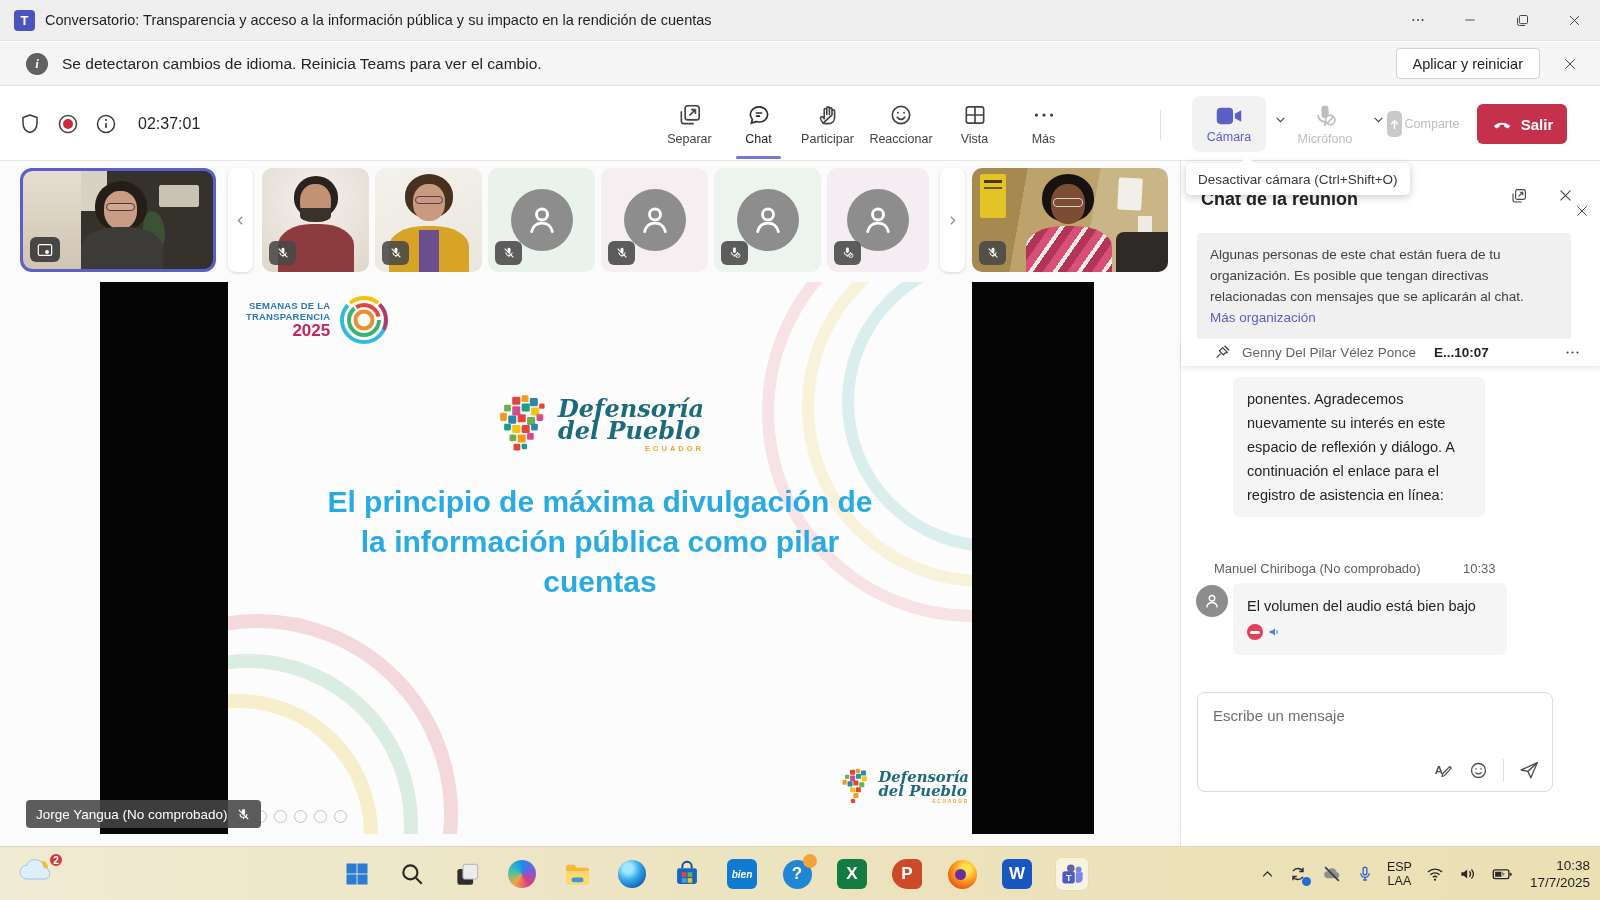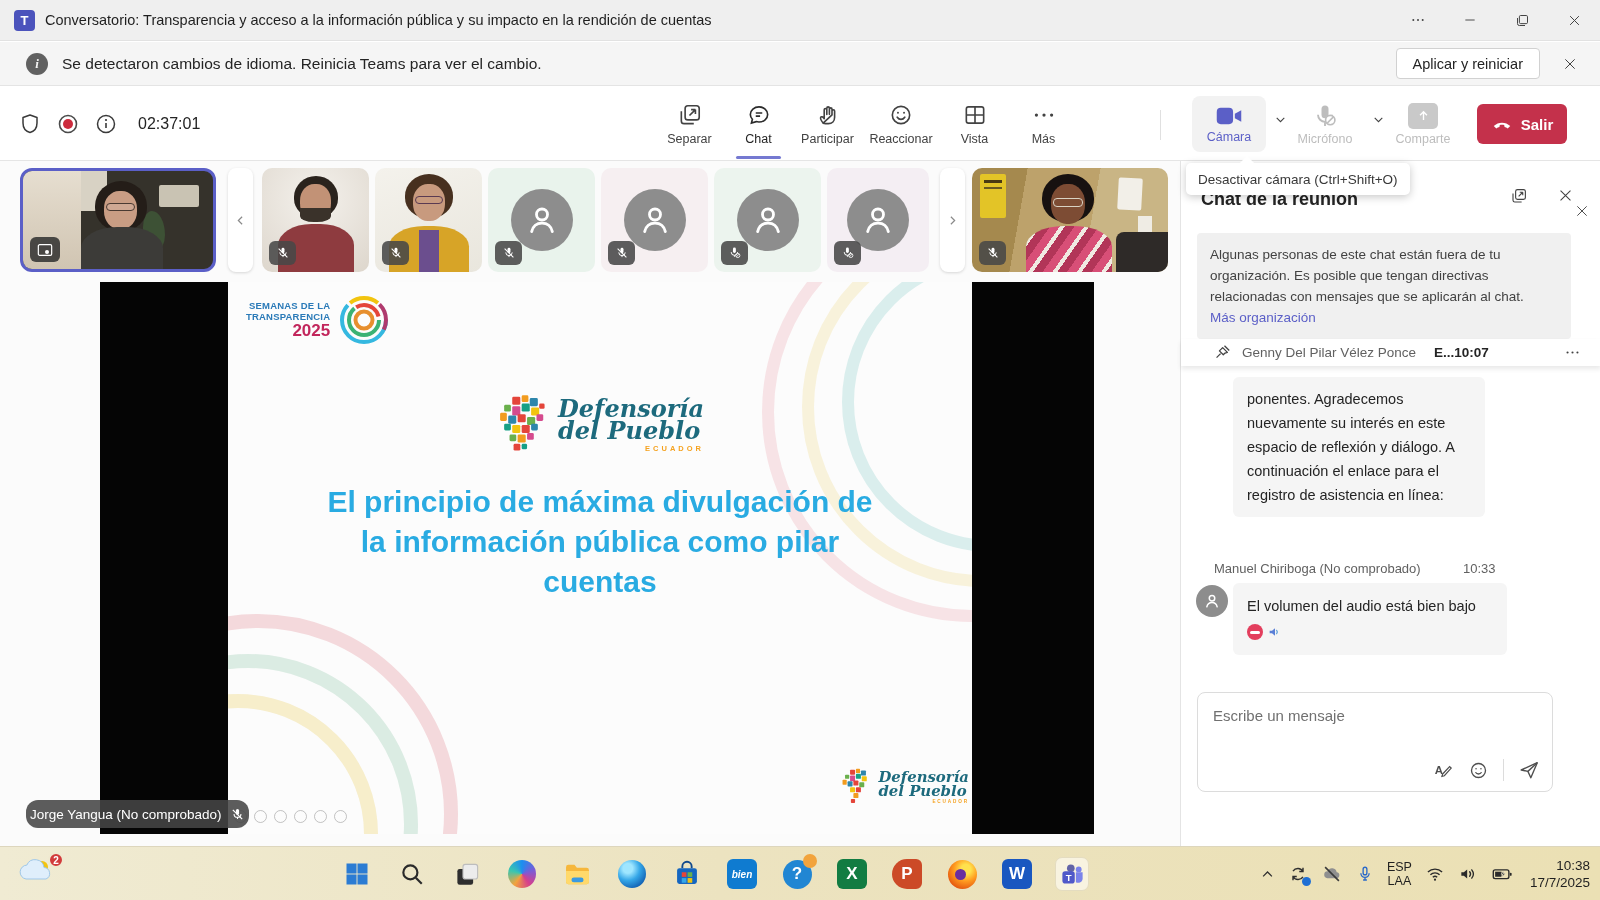--- a/index.html
+++ b/index.html
@@ -32,21 +32,21 @@
   .mt-label{font-size:12.5px;color:#424242;white-space:nowrap}
   .mt-underline{position:absolute;bottom:2px;left:12px;right:12px;height:3px;border-radius:2px;background:#7579d1}
   .gente-wrap{display:flex;align-items:center;gap:3px}
   .gente-count{font-size:14px;font-weight:bold;color:#242424}
   .mt-sep{position:absolute;left:1160px;top:23px;width:1px;height:30px;background:#e0e0e0}
   .cam-group{position:absolute;left:1192px;top:9px;width:74px;height:56px;background:#f2f2f2;border-radius:8px;display:flex;flex-direction:column;align-items:center;justify-content:center;gap:2px}
   .cam-label{font-size:12.5px;color:#5b5fc7}
   .chev-btn{position:absolute;top:26px;color:#424242}
   .mic-group{position:absolute;left:1292px;top:9px;width:66px;height:56px;display:flex;flex-direction:column;align-items:center;justify-content:center;gap:2px}
   .dim-label{font-size:12.5px;color:#bdbdbd}
-  .share-group{position:absolute;left:1388px;top:9px;width:70px;height:56px;display:flex;flex-direction:column;align-items:center;justify-content:center;gap:3px}
+  .share-group{position:absolute;left:1388px;top:9px;width:70px;height:56px;display:flex;flex-direction:row;align-items:center;justify-content:center;gap:3px}
   .share-box{width:30px;height:26px;border-radius:5px;background:#c9c9c9;display:flex;align-items:center;justify-content:center}
   .leave-btn{position:absolute;left:1477px;top:17px;width:90px;height:40px;background:#c4314b;border-radius:6px;display:flex;align-items:center;justify-content:center;gap:8px;color:#fff;font-size:15px;font-weight:bold}
 
   
   .tile{position:absolute;top:168px;height:104px;border-radius:10px;overflow:hidden}
   .mic-badge{position:absolute;left:7px;bottom:7px;width:27px;height:24px;border-radius:6px;background:rgba(72,72,72,.88);display:flex;align-items:center;justify-content:center}
   .avatar-circle{position:absolute;left:50%;top:50%;transform:translate(-50%,-50%);width:62px;height:62px;border-radius:50%;background:#8d8d8d;display:flex;align-items:center;justify-content:center}
   .strip-chev{position:absolute;top:168px;width:25px;height:104px;background:#fff;border-radius:8px;box-shadow:0 1px 3px rgba(0,0,0,.15);display:flex;align-items:center;justify-content:center;color:#8a8a8a}
   .pip-badge{position:absolute;left:7px;bottom:7px;width:30px;height:25px;border-radius:6px;background:rgba(47,47,47,.85);display:flex;align-items:center;justify-content:center}
 
@@ -65,21 +65,21 @@
   .brand-txt{text-align:right;line-height:11px}
   .brand-l{font-size:9.5px;font-weight:bold;color:#2a7ab8;letter-spacing:.2px}
   .brand-y{font-size:17px;font-weight:bold;color:#c2265c;line-height:18px}
   .org-logo{display:flex;align-items:center;gap:8px}
   .org-center{position:absolute;left:50%;top:112px;transform:translateX(-50%)}
   .org-name{font-family:"DejaVu Serif","Liberation Serif",serif;font-style:italic;font-weight:bold;color:#1d6a7d;font-size:24px;line-height:22px}
   .org-country{font-size:7.5px;letter-spacing:3px;color:#f5a21f;font-weight:bold;text-align:right;margin-top:2px}
   .org-small{position:absolute;left:612px;top:486px;transform:scale(.62);transform-origin:top left}
   .ring{position:absolute;border-radius:50%;border-style:solid;background:transparent}
   .ghost-dot{position:absolute;top:528px;width:13px;height:13px;border-radius:50%;border:1px solid #aaa;opacity:.7}
-  .presenter-pill{position:absolute;left:26px;top:800px;height:28px;background:rgba(70,70,70,.88);border-radius:12px;display:flex;align-items:center;gap:8px;padding:0 4px;color:#fff;font-size:13.5px;white-space:nowrap;z-index:5}
+  .presenter-pill{position:absolute;left:26px;top:800px;height:28px;background:rgba(70,70,70,.88);border-radius:4px;display:flex;align-items:center;gap:8px;padding:0 10px;color:#fff;font-size:13.5px;white-space:nowrap;z-index:5}
 
   
   .chat{position:absolute;left:1180px;top:161px;width:420px;height:685px;background:#fff;border-left:1px solid #e4e4e4}
   .chat-header{position:absolute;left:20px;top:28px;font-size:18px;font-weight:bold;color:#242424}
   .chat-hicon{position:absolute;top:26px;color:#424242}
   .notice{position:absolute;left:16px;top:72px;width:374px;background:#f0f0f0;border-radius:4px;padding:11px 34px 11px 13px;font-size:13.5px;line-height:21px;color:#424242}
   .notice-link{color:#5b5fc7}
   .notice-close{position:absolute;right:10px;top:42px;color:#424242}
   .pinned{position:absolute;left:0;top:178px;width:420px;height:27px;background:#fff;box-shadow:0 3px 5px rgba(0,0,0,.09);display:flex;align-items:center;z-index:3}
   .pin-author{font-size:13.5px;color:#616161;margin-left:10px}

